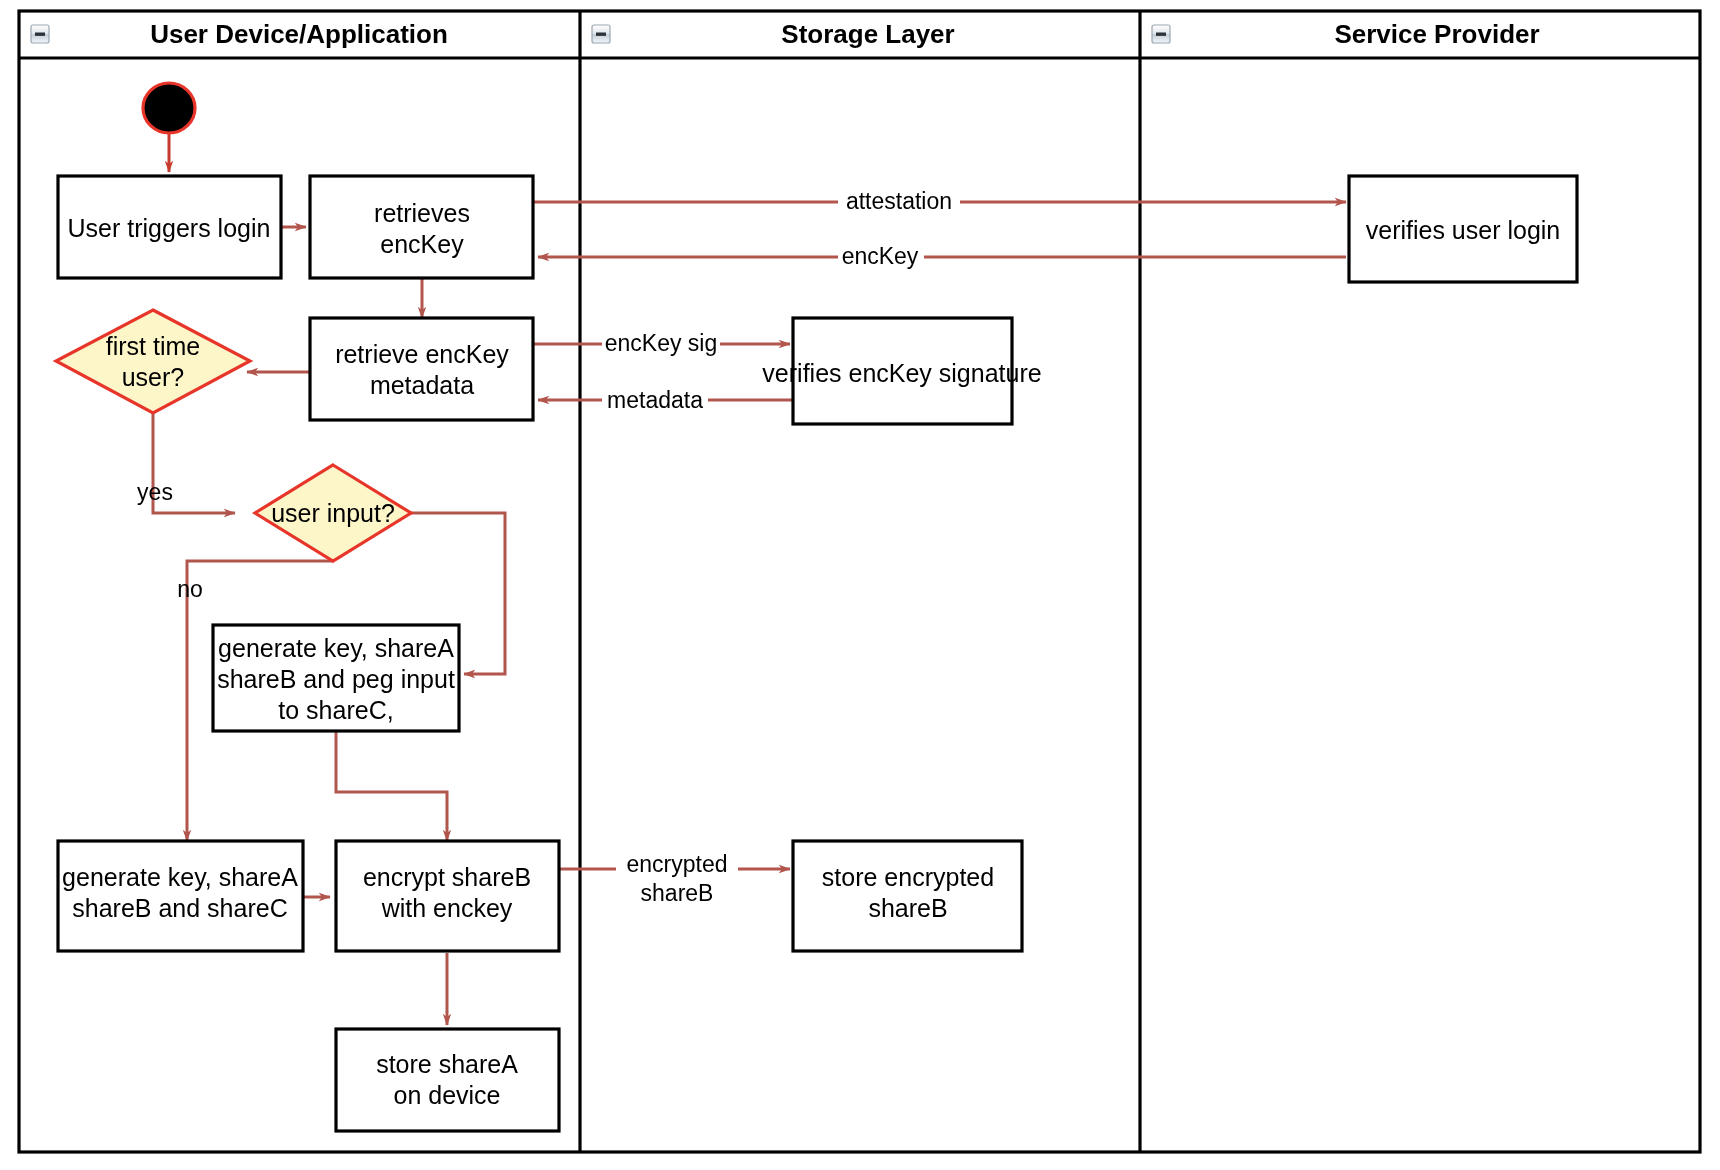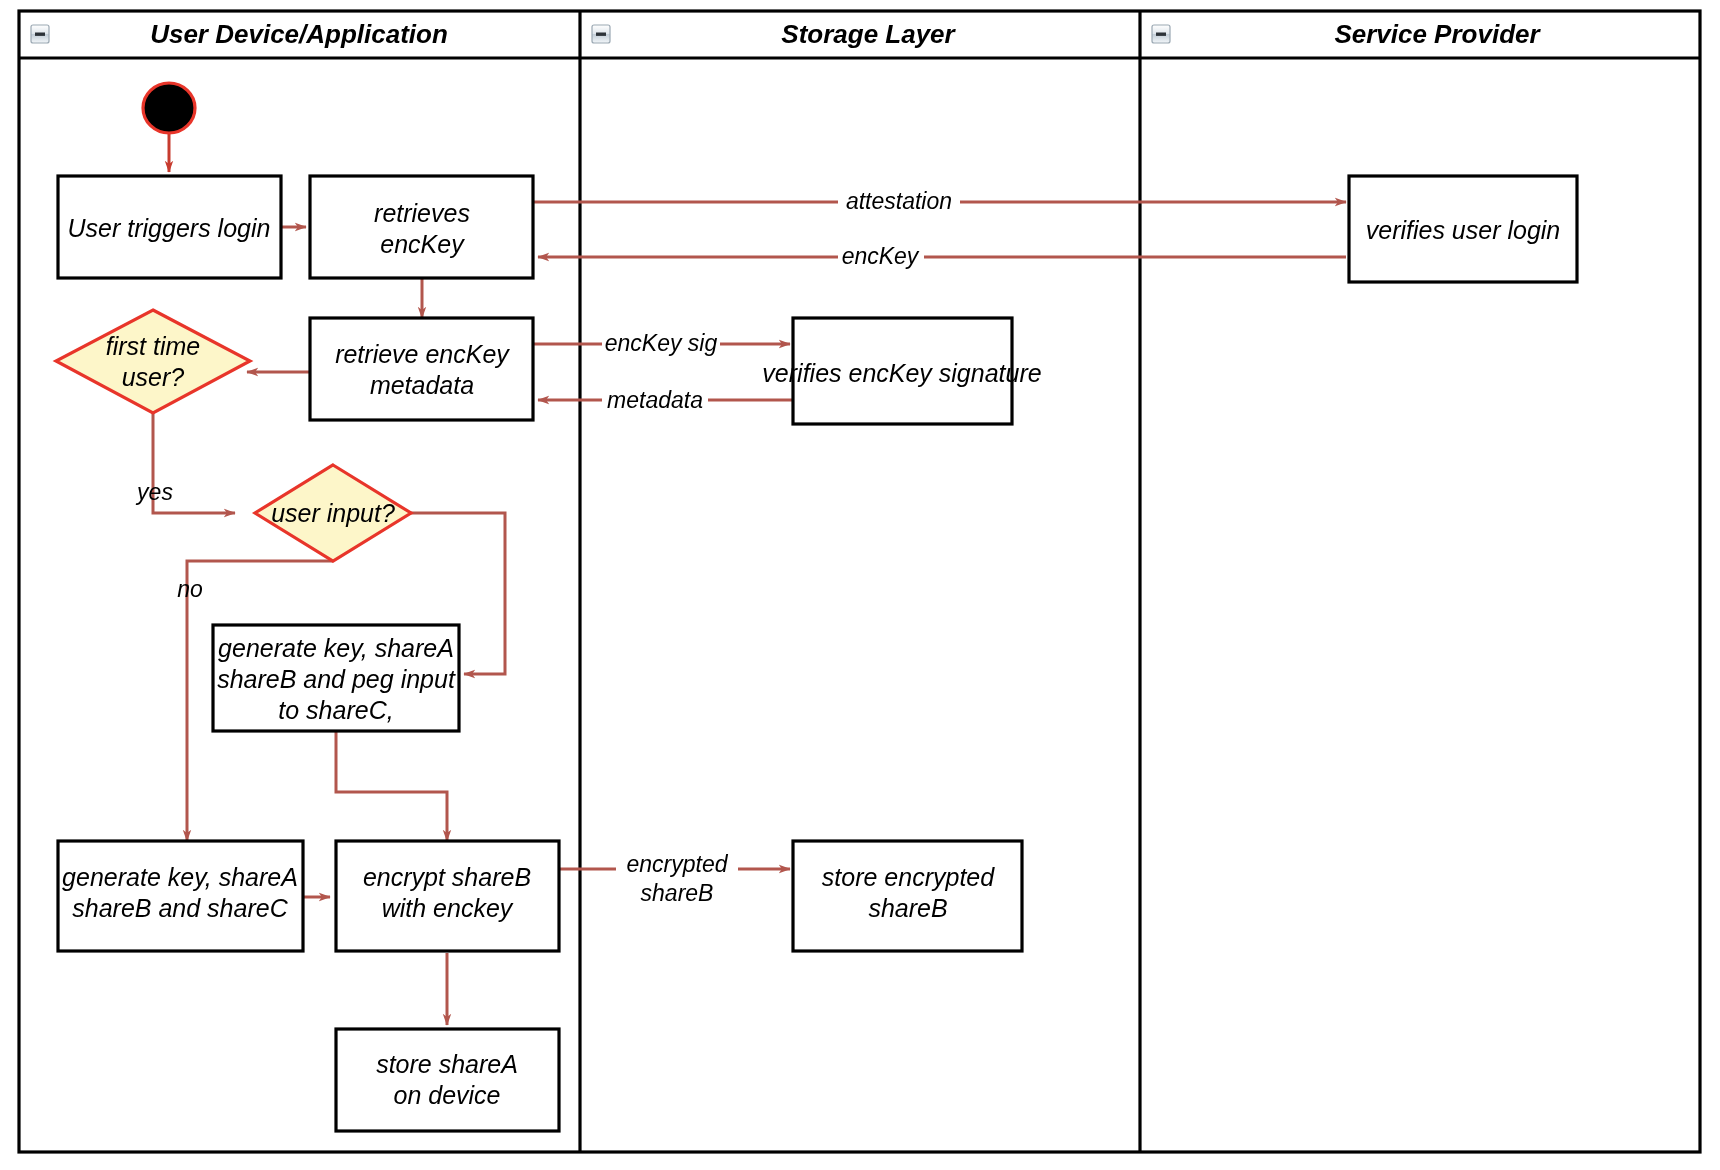--- a/index.html
+++ b/index.html
@@ -1,17 +1,17 @@
 <!DOCTYPE html>
 <html><head>
 <meta charset="utf-8">
 <style>
   html,body{margin:0;padding:0;background:#ffffff;}
   body{width:1720px;height:1170px;font-family:"Liberation Sans",sans-serif;}
-  #stage{position:relative;width:1720px;height:1170px;overflow:hidden;font-style:italic;}
+  #stage{position:relative;width:1720px;height:1170px;overflow:hidden;}
   svg#diagram{position:absolute;left:0;top:0;width:1720px;height:1170px;}
   .lane-title{font-family:"Liberation Sans",sans-serif;font-size:26px;font-weight:bold;fill:#000;text-anchor:middle;dominant-baseline:middle;}
   .node-text{font-family:"Liberation Sans",sans-serif;font-size:25px;fill:#000;text-anchor:middle;}
   .edge-text{font-family:"Liberation Sans",sans-serif;font-size:23px;fill:#000;text-anchor:middle;}
   .frame{fill:none;stroke:#000000;stroke-width:3.2;}
   .lanesep{stroke:#000000;stroke-width:3.2;}
   .boxshape{fill:#ffffff;stroke:#000000;stroke-width:3.2;}
   .diamondshape{fill:#fdf6c9;stroke:#e8352a;stroke-width:3.2;}
   .startnode{fill:#000000;stroke:#e8352a;stroke-width:3.2;}
   .flow{stroke:#b2564d;stroke-width:3;fill:none;}

